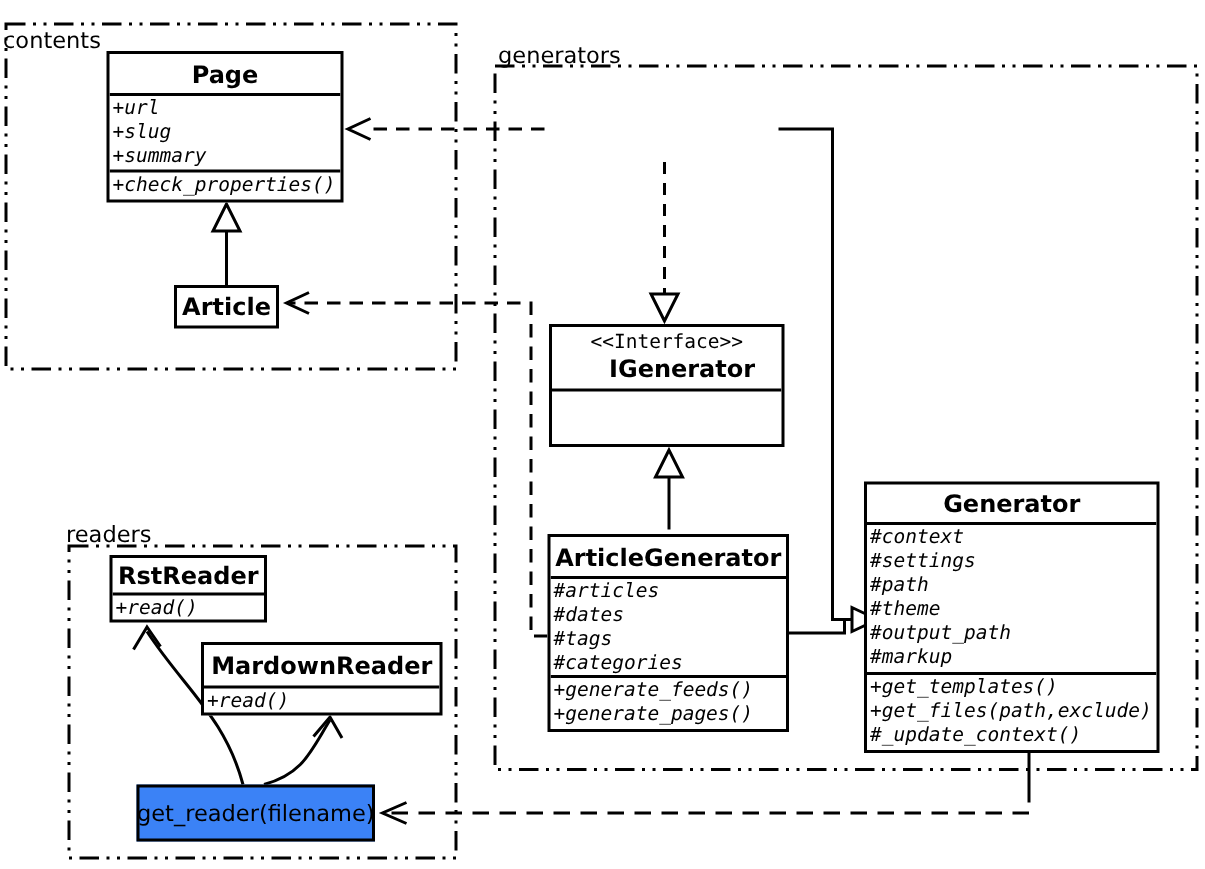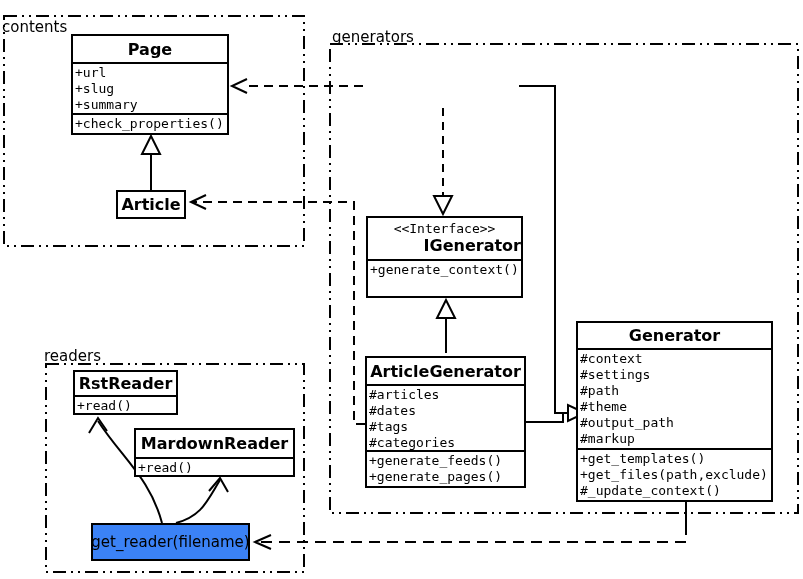--- a/index.html
+++ b/index.html
@@ -3,23 +3,23 @@
 <meta charset="utf-8">
 <style>
   html,body{margin:0;padding:0;background:#fff;}
   .canvas{position:relative;width:803px;height:579px;background:#ffffff;overflow:hidden;
           font-family:"DejaVu Sans",sans-serif;color:#000;}
   .wires{position:absolute;left:0;top:0;z-index:0;}
   .pkg-label{position:absolute;z-index:2;font:15px "DejaVu Sans",sans-serif;color:#000;white-space:nowrap;}
   .uml-box{position:absolute;z-index:1;background:#fff;border:2px solid #000;box-sizing:border-box;overflow:hidden;}
   .uml-title{font:bold 16px "DejaVu Sans",sans-serif;text-align:center;display:flex;align-items:center;justify-content:center;white-space:nowrap;}
   .uml-sec{border-top:2px solid #000;font:13px "DejaVu Sans Mono",monospace;line-height:16px;padding:1px 2px;white-space:nowrap;}
-  .uml-line{white-space:nowrap;}
+  .uml-line{white-space:nowrap;font-style:italic;}
   .stereotype{font:13px "DejaVu Sans Mono",monospace;text-align:center;line-height:15px;padding-top:3px;}
-  .iface-title{font:bold 16px "DejaVu Sans",sans-serif;text-align:right;line-height:20px;padding-left:38px;}
+  .iface-title{font:bold 16px "DejaVu Sans",sans-serif;text-align:left;line-height:20px;padding-left:38px;}
   .plain-box{position:absolute;z-index:1;background:#3b82f6;border:2px solid #000;box-sizing:border-box;
              display:flex;align-items:center;justify-content:center;font:15px "DejaVu Sans",sans-serif;white-space:nowrap;}
 </style>
 </head>
 <body>
 
 <div class="canvas">
 
   <svg class="wires" width="803" height="579" viewBox="0 0 803 579">
     <g stroke="#000" stroke-width="2" fill="none">
@@ -80,21 +80,20 @@
     <div class="uml-title" style="height:25px;">Article</div>
   </div>
 
 
   <div class="uml-box" style="left:366px;top:216px;width:157px;height:82px;">
     <div style="height:41px;">
       <div class="stereotype">&lt;&lt;Interface&gt;&gt;</div>
       <div class="iface-title">IGenerator</div>
     </div>
     <div class="uml-sec">
-      <div class="uml-line">+generate_context()</div>
     </div>
   </div>
 
   <div class="uml-box" style="left:365px;top:356px;width:161px;height:132px;">
     <div class="uml-title" style="height:26px;">ArticleGenerator</div>
     <div class="uml-sec" style="height:62px;">
       <div class="uml-line">#articles</div>
       <div class="uml-line">#dates</div>
       <div class="uml-line">#tags</div>
       <div class="uml-line">#categories</div>

